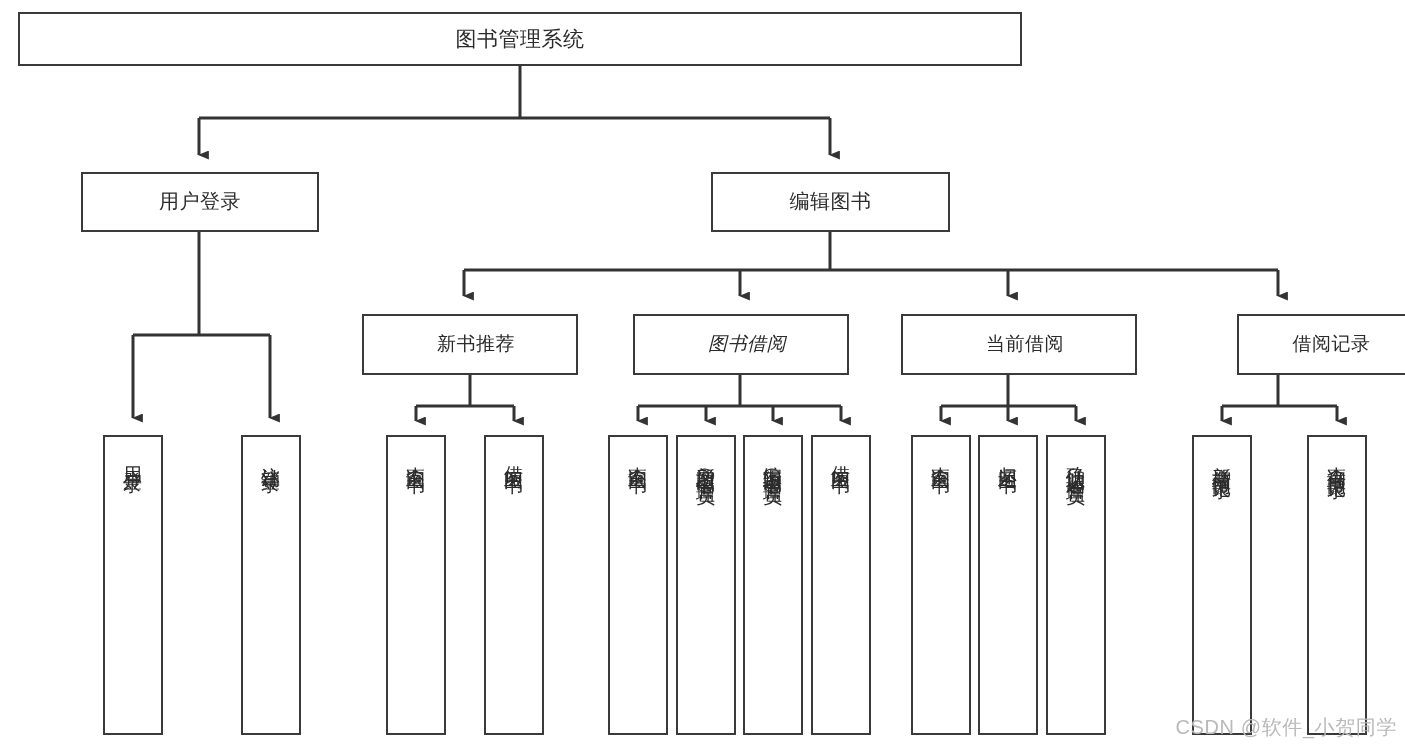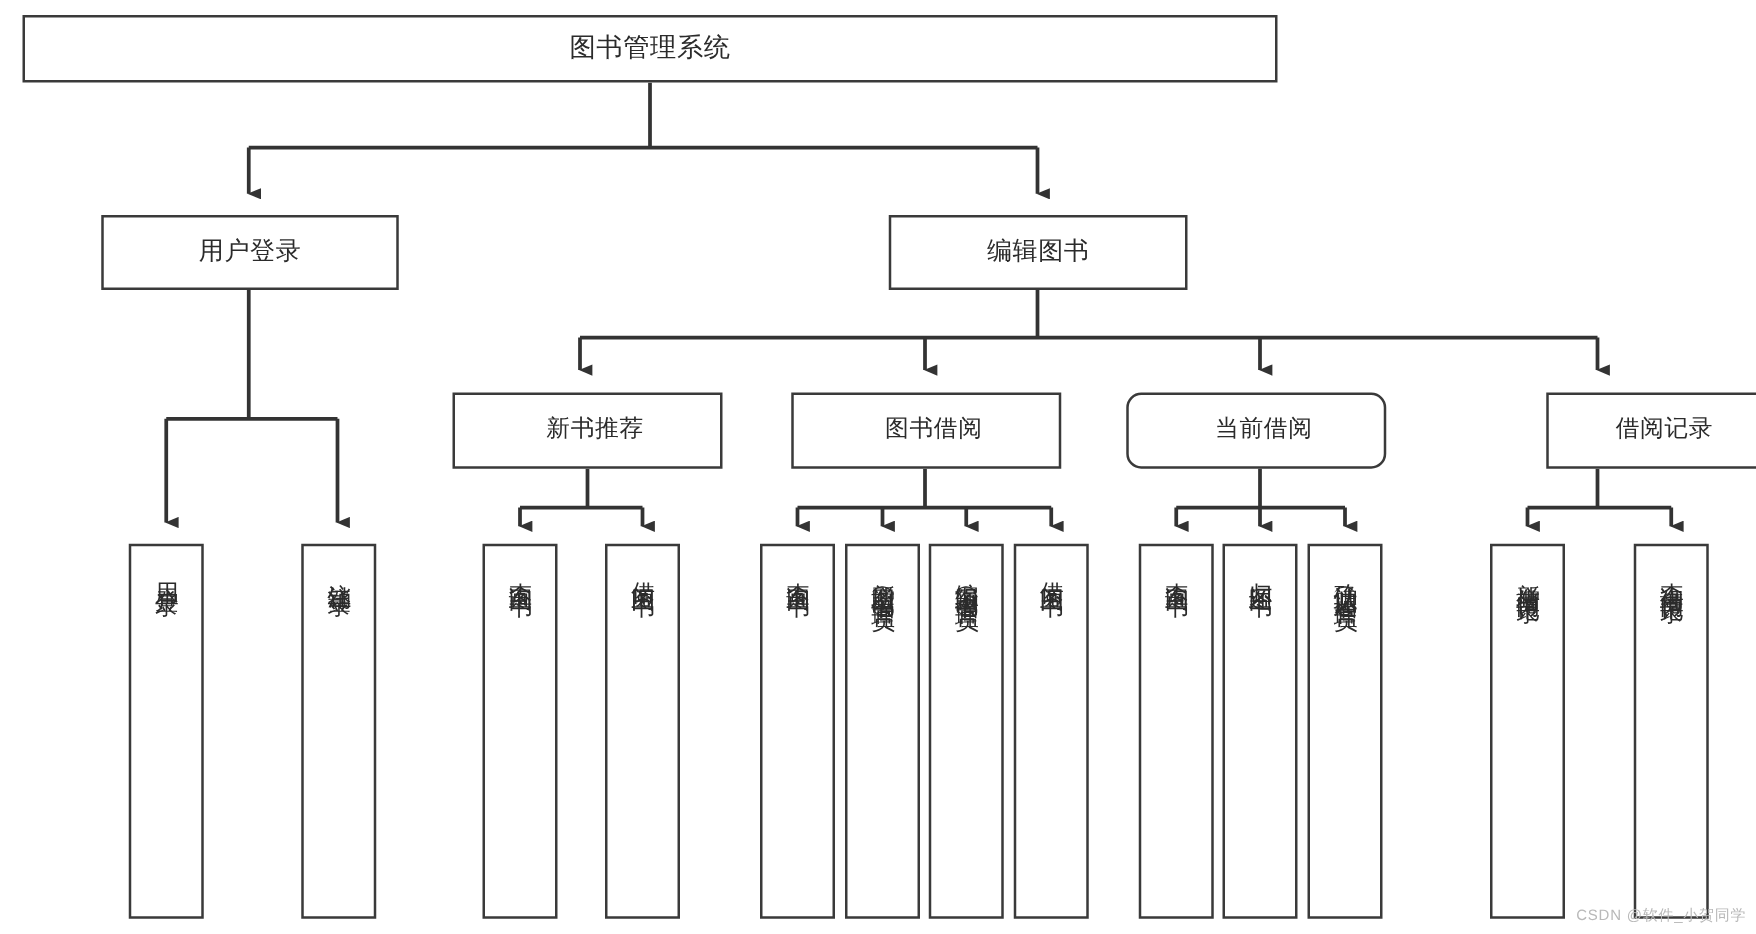--- a/index.html
+++ b/index.html
@@ -59,21 +59,21 @@
     white-space: nowrap;
   }
   .node.root .label { font-size: 21px; }
   .node.lvl2 .label { font-size: 20px; }
   .node.lvl3 .label { font-size: 19px; margin-left: 12px; }
   .node.leaf .label { font-size: 19px; }
   .watermark {
     position: absolute;
     right: 8px;
     bottom: 6px;
-    font-size: 12px;
+    font-size: 20px;
     color: #b9b9b9;
     letter-spacing: 0.6px;
     z-index: 5;
     white-space: nowrap;
   }
 </style>
 </head>
 <body>
 
 <div id="canvas">
@@ -135,24 +135,24 @@
   <div class="node lvl2 horizontal" style="left:81px; top:172px; width:238px; height:60px;">
     <span class="label">用户登录</span>
   </div>
   <div class="node lvl2 horizontal" style="left:711px; top:172px; width:239px; height:60px;">
     <span class="label">编辑图书</span>
   </div>
 
   <div class="node lvl3 horizontal" style="left:362px; top:314px; width:216px; height:61px;">
     <span class="label">新书推荐</span>
   </div>
-  <div class="node lvl3 horizontal" style="left:633px; top:314px; width:216px; height:61px;">
+  <div class="node lvl3 horizontal" style="left:633px; top:314px; width:216px; height:61px;font-style:italic;">
     <span class="label">图书借阅</span>
   </div>
-  <div class="node lvl3 horizontal" style="left:901px; top:314px; width:208px; height:61px;border-radius:12px;">
+  <div class="node lvl3 horizontal" style="left:901px; top:314px; width:236px; height:61px;">
     <span class="label">当前借阅</span>
   </div>
   <div class="node lvl3 horizontal" style="left:1237px; top:314px; width:177px; height:61px;">
     <span class="label">借阅记录</span>
   </div>
 
   <div class="node leaf vertical" style="left:103px; top:435px; width:60px; height:300px;">
     <span class="label">用户登录</span>
   </div>
   <div class="node leaf vertical" style="left:241px; top:435px; width:60px; height:300px;">

